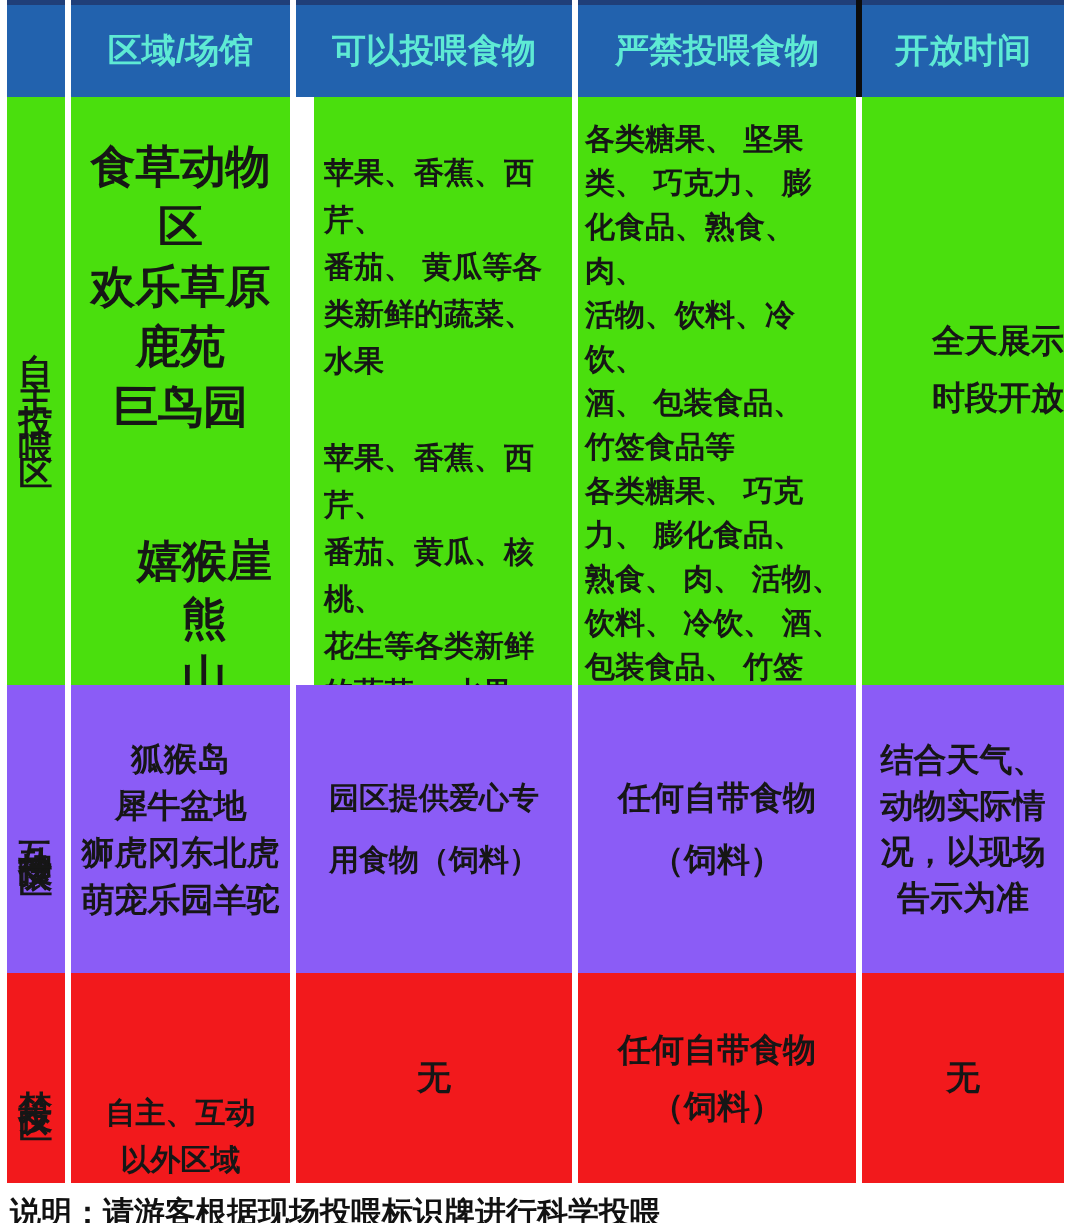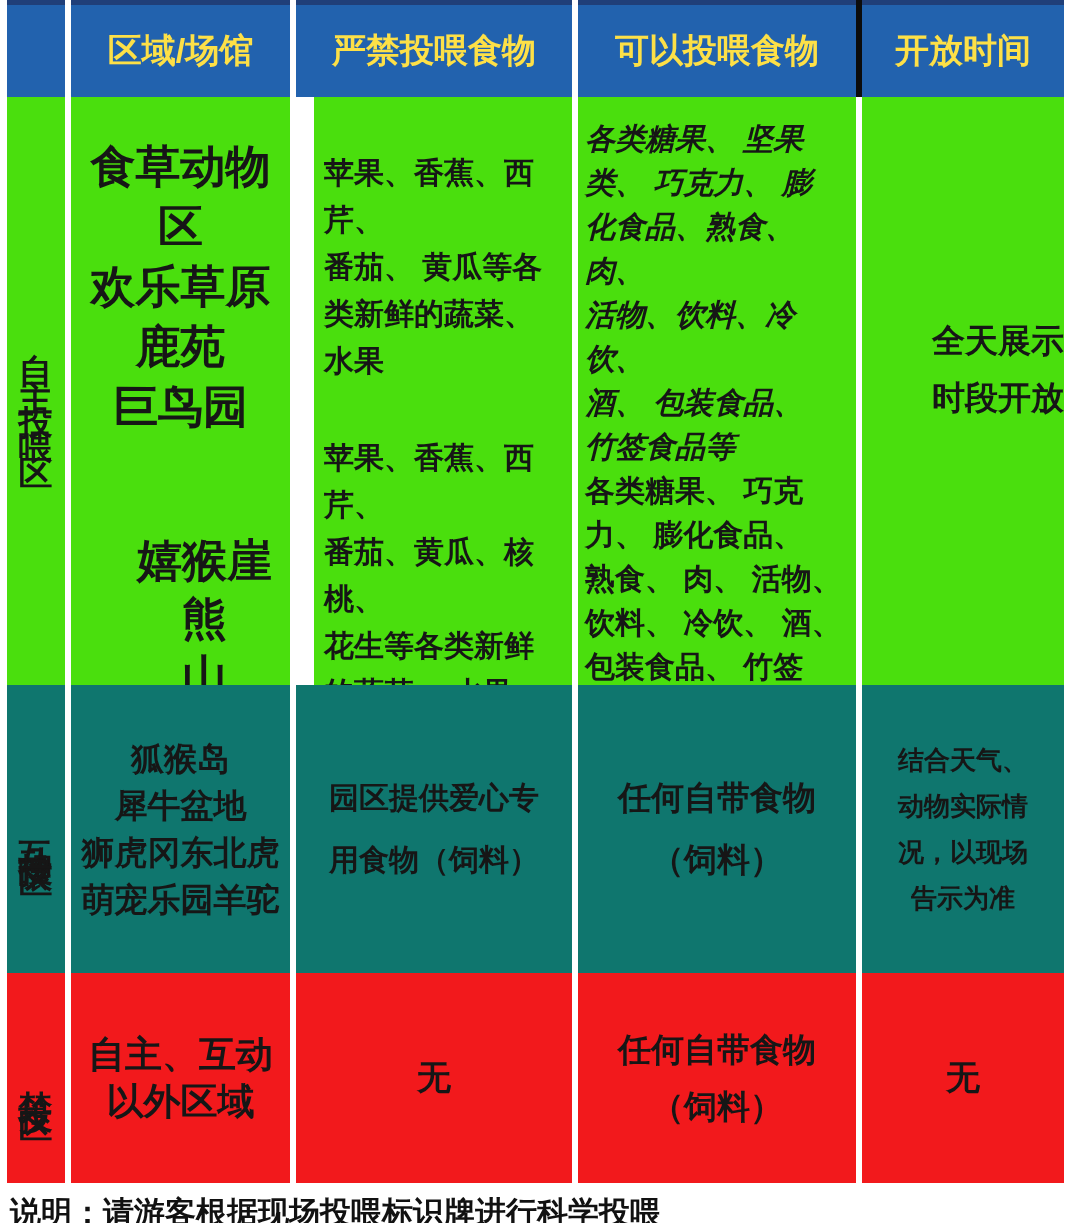--- a/index.html
+++ b/index.html
@@ -18,41 +18,41 @@
     grid-template-rows: 97px 588px 288px 210px;
     column-gap: 6px;
     row-gap: 0;
     margin: 0 16px 0 7px;
   }
   .cell { color: #161616; font-weight: 700; overflow: hidden; }
 
   
   .hdr {
     background: #2262AE;
-    color: #fde047;
+    color: #5eead4;
     display: flex;
     align-items: center;
     justify-content: center;
     font-size: 34px;
     border-top: 5px solid #203F79;
     box-sizing: border-box;
   }
   .hdr-sep {
     position: absolute;
     top: 0;
     left: 849px;
     width: 6px;
     height: 97px;
     background: #0c0c0c;
     z-index: 2;
   }
 
   
   .bg-green  { background: #4ADF0D; }
-  .bg-yellow { background: #0f766e; }
+  .bg-yellow { background: #8b5cf6; }
   .bg-red    { background: #F2191C; }
 
   
   .label-cell { display: flex; align-items: center; justify-content: center; }
   .vtext {
     writing-mode: vertical-rl;
     text-orientation: upright;
     font-size: 34px;
     line-height: 1;
   }
@@ -67,39 +67,39 @@
   .self-venues { padding-top: 40px; font-size: 45px; text-align: center; box-sizing: border-box; }
   .self-venues .g1 { line-height: 60px; }
   .self-venues .g2 { margin-top: 95px; line-height: 58px; padding-left: 48px; }
 
   .para { font-size: 30px; text-align: left; }
   .self-allowed { padding: 52px 10px 0; box-sizing: border-box; margin-left: 18px; }
   .self-allowed .p1 { line-height: 47px; }
   .self-allowed .p2 { margin-top: 50px; line-height: 47px; }
 
   .self-forbidden { padding: 20px 7px 0; box-sizing: border-box; }
-  .self-forbidden .p1 { line-height: 44px; font-style: italic; }
+  .self-forbidden .p1 { line-height: 44px; }
   .self-forbidden .p2 { line-height: 44px; }
 
   .self-hours { display: flex; align-items: center; justify-content: flex-end; font-size: 33px; }
   .self-hours .blk { line-height: 57px; margin-bottom: 44px; }
 
   
   .flex-ctr { display: flex; align-items: center; justify-content: center; }
   .int-venues  { font-size: 33px; }
   .int-venues  .blk { line-height: 47px; }
   .int-allowed { font-size: 30px; }
   .int-allowed .blk { line-height: 62px; }
   .int-forbidden { font-size: 33px; }
   .int-forbidden .blk { line-height: 62px; }
-  .int-hours { font-size: 26px; }
+  .int-hours { font-size: 33px; }
   .int-hours .blk { line-height: 46px; }
 
   
-  .ban-venues { font-size: 37px; }
+  .ban-venues { font-size: 30px; align-items: flex-end; }
   .ban-venues .blk { line-height: 47px; }
   .ban-none   { font-size: 34px; }
   .ban-forbidden { font-size: 33px; }
   .ban-forbidden .blk { line-height: 57px; }
 
   
   .note {
     margin: 9px 0 0 10px;
     font-size: 31px;
     font-weight: 700;
@@ -107,22 +107,22 @@
   }
 </style>
 </head>
 <body>
 
 <div class="table">
   <div class="hdr-sep"></div>
 
   <div class="cell hdr"></div>
   <div class="cell hdr">区域/场馆</div>
+  <div class="cell hdr">可以投喂食物</div>
   <div class="cell hdr">严禁投喂食物</div>
-  <div class="cell hdr">可以投喂食物</div>
   <div class="cell hdr">开放时间</div>
 
   <div class="cell bg-green label-cell">
     <span class="vtext ls-loose">自主投喂区</span>
   </div>
   <div class="cell bg-green self-venues">
     <div class="g1 pre">食草动物区
 欢乐草原
 鹿苑
 巨鸟园</div>

